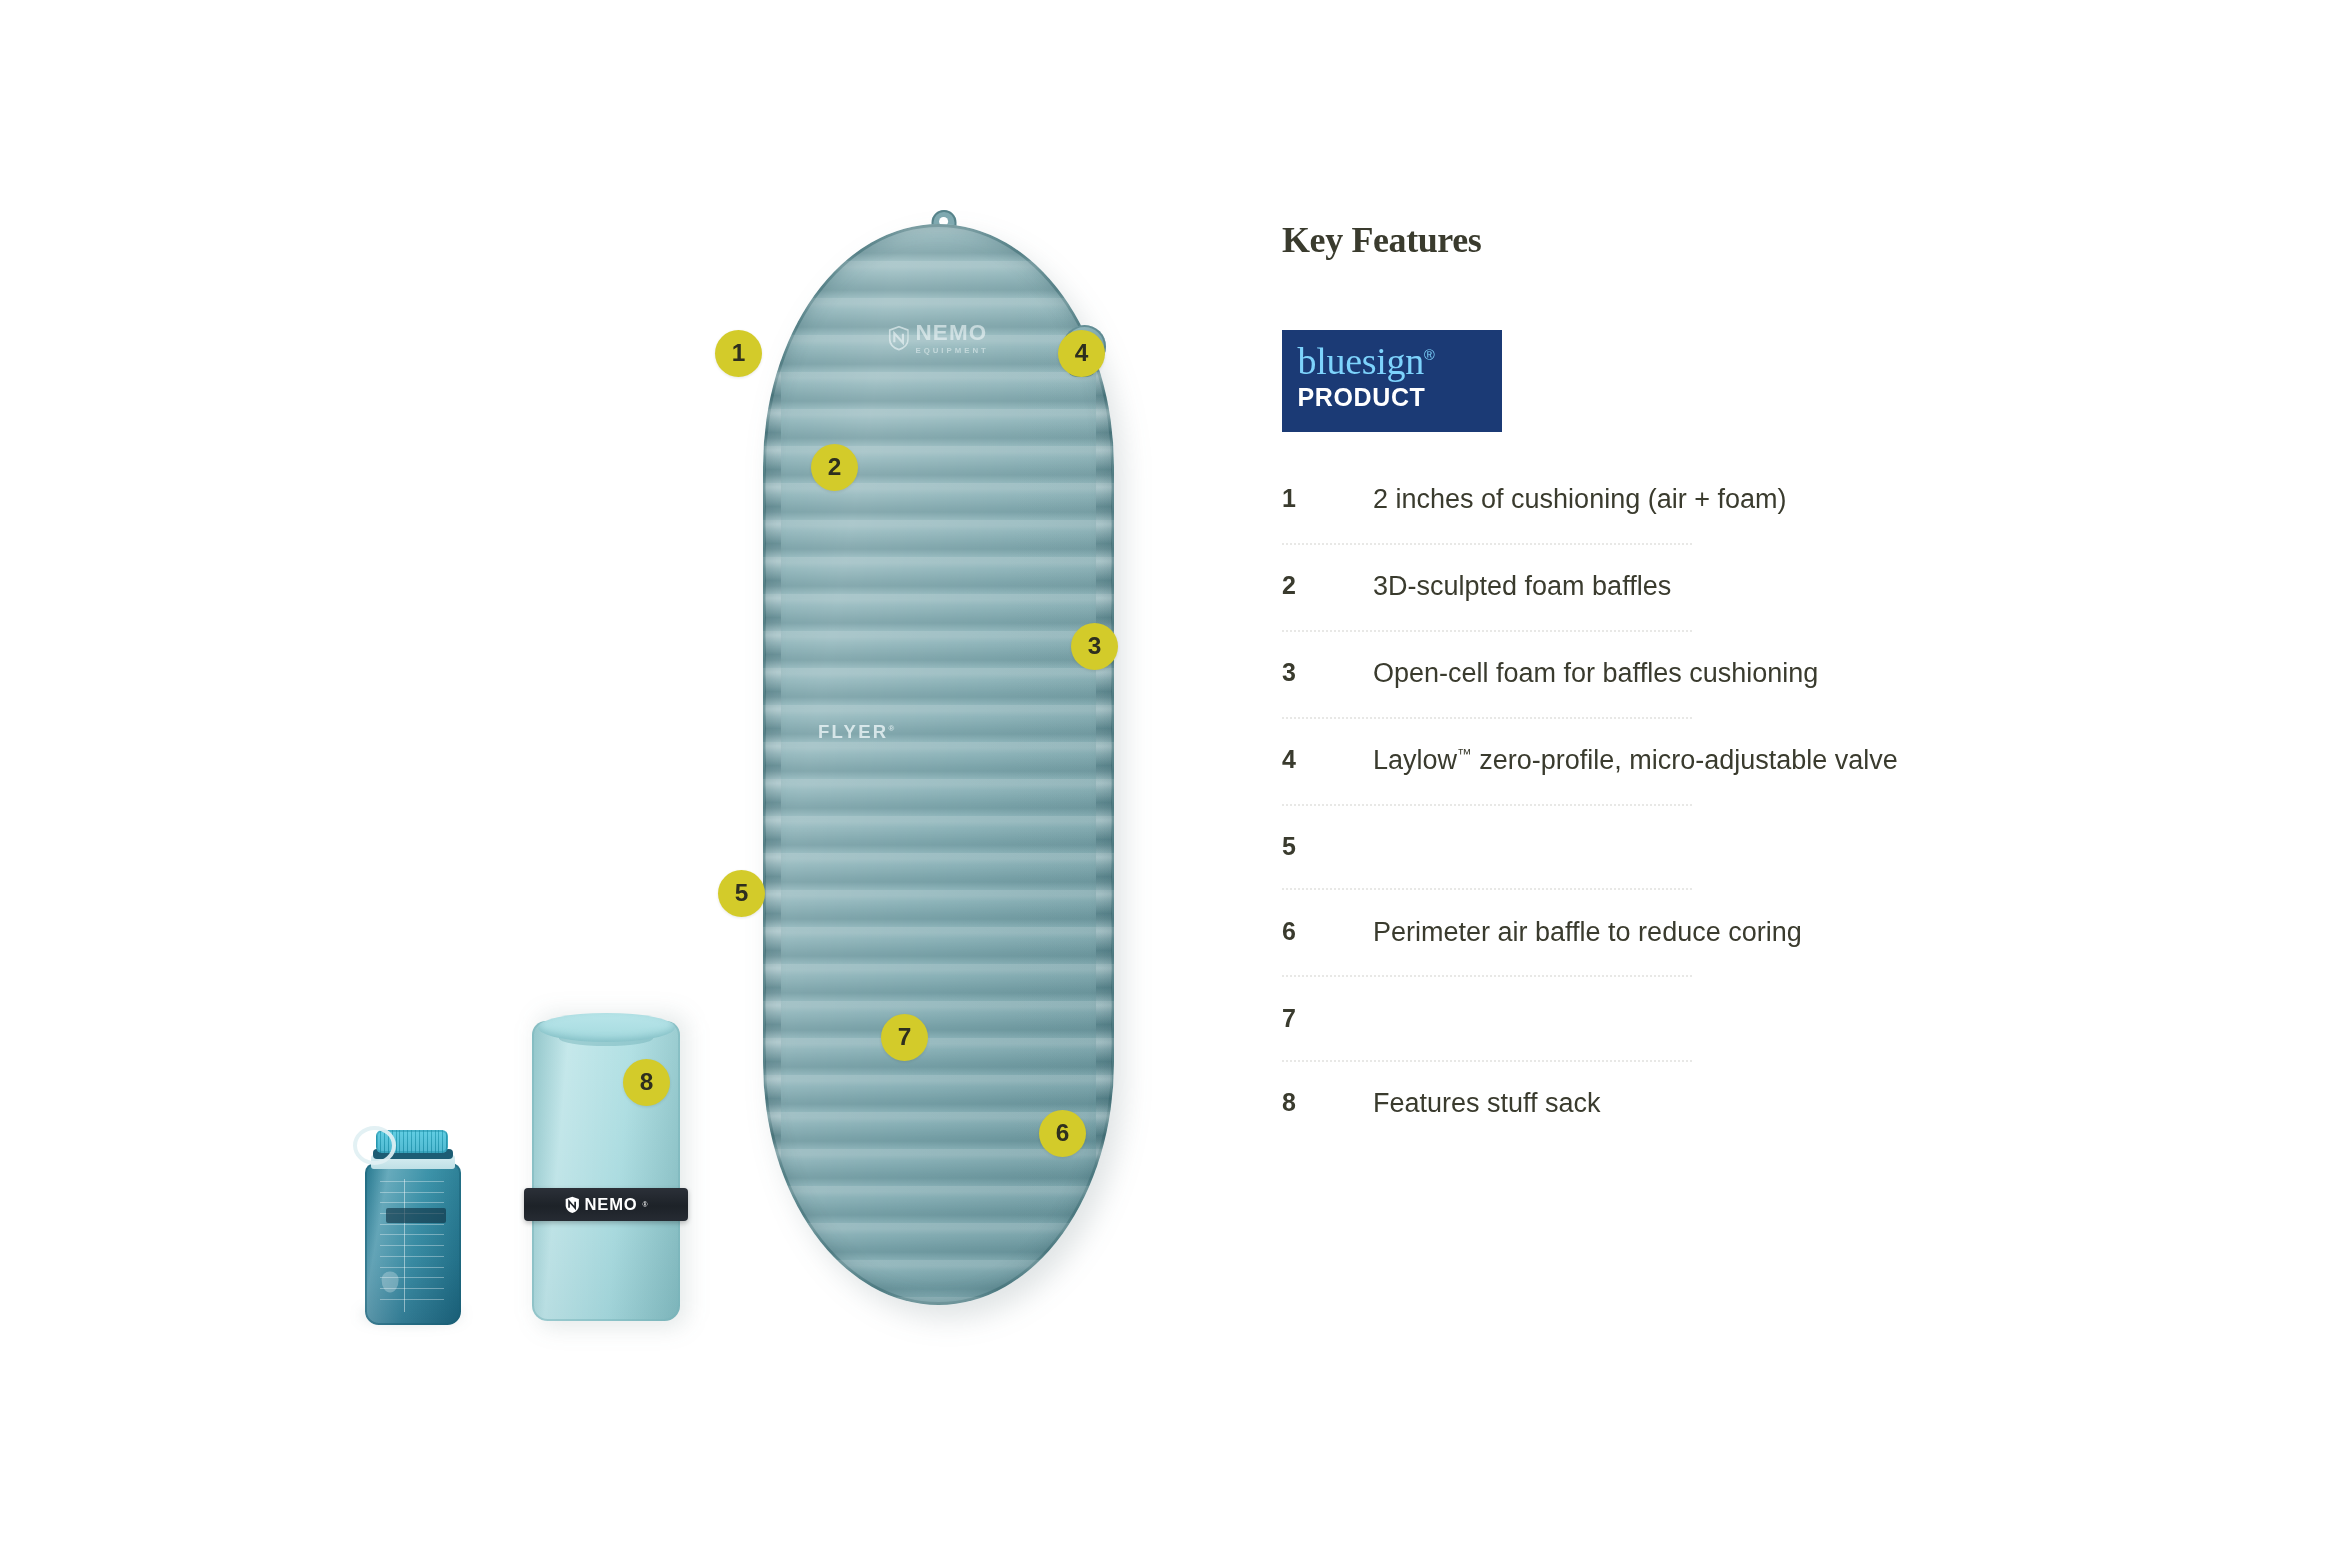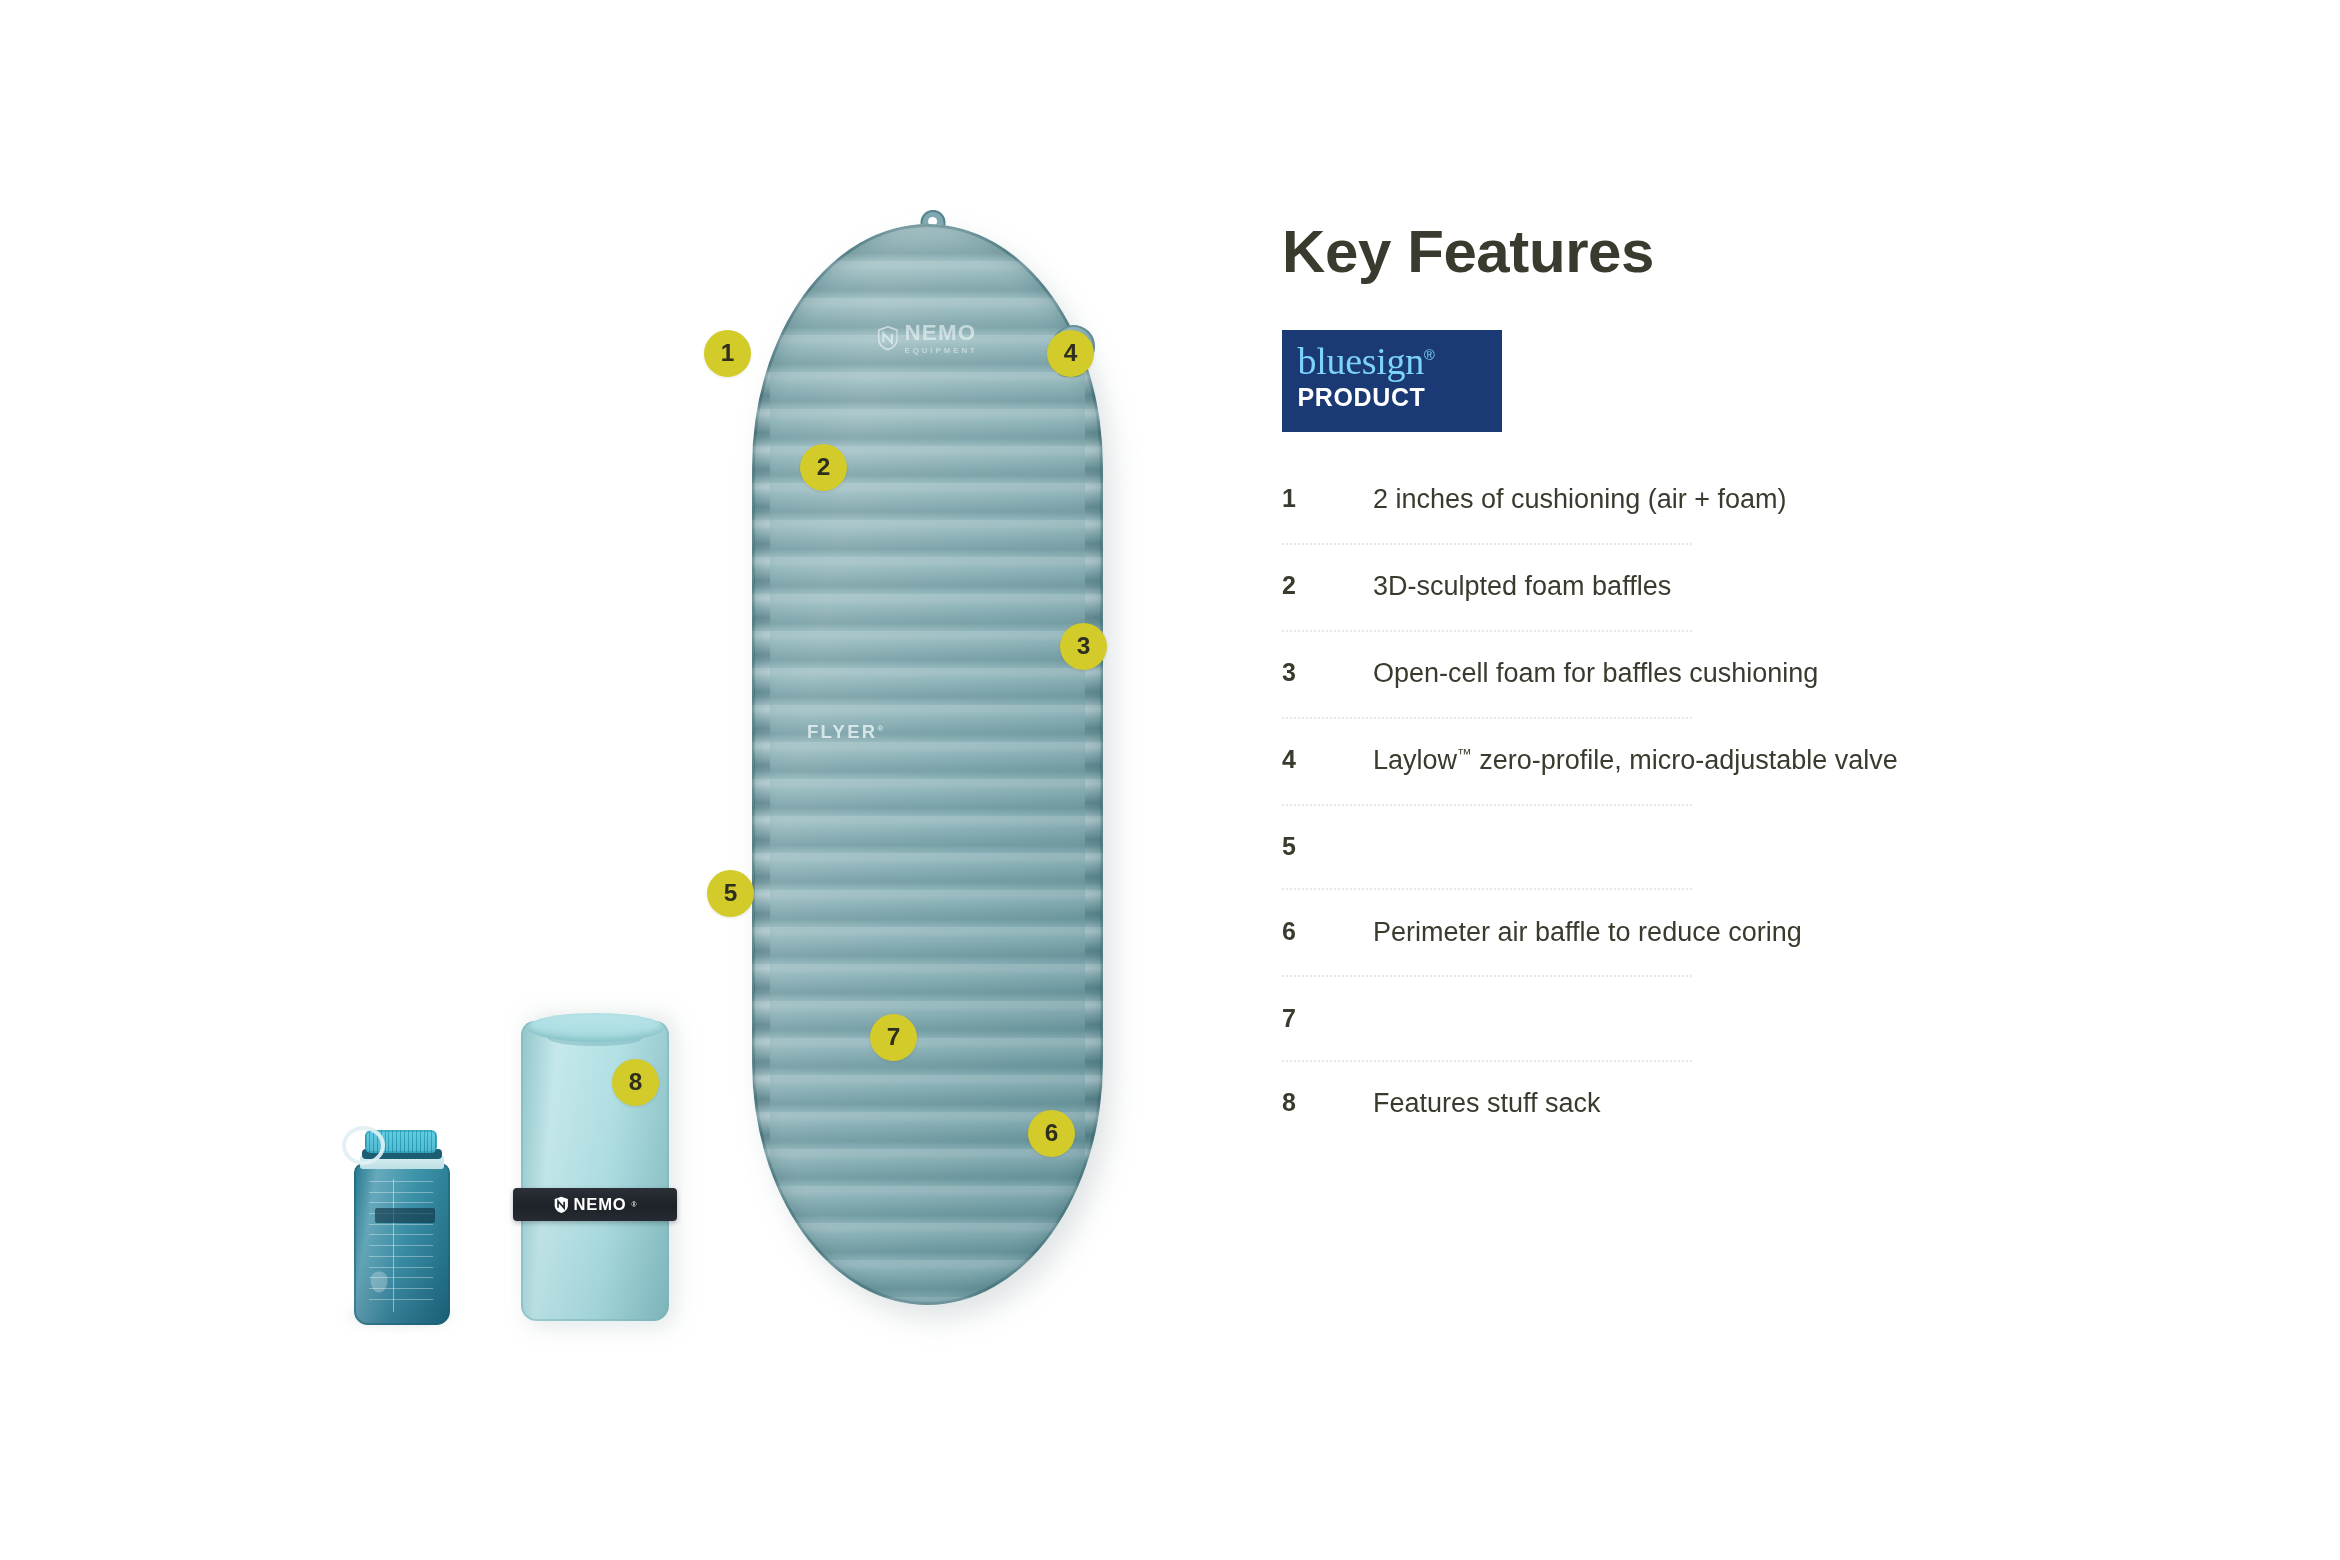--- a/index.html
+++ b/index.html
@@ -13,21 +13,21 @@
   }
   #page {
     position: relative;
     width: 2341px; height: 1560px;
     background: #ffffff;
   }
 
   
   #product-area {
     position: absolute;
-    left: 1px; top: 0;
+    left: 12px; top: 0;
     width: 1258px; height: 1444px;
   }
 
   
   #pad-wrap {
     position: absolute;
     left: 751px; top: 224px;
     width: 361px; height: 1092px;
   }
   .pad-shadow {
@@ -336,25 +336,26 @@
 
   
   #features {
     position: absolute;
     left: 1282px; top: 0;
     width: 975px; height: 1560px;
   }
   #kf-title {
     position: absolute;
     left: 0; top: 222px;
-    font-size: 60px;
+    font-size: 36px;
     font-weight: 700;
     color: #3a3b2e;
     letter-spacing: -0.4px;
     line-height: 1;
+    font-family: Liberation Serif, serif;
   }
   #bluesign {
     position: absolute;
     left: 0; top: 330px;
     width: 220px; height: 102px;
     background: #1b3a75;
     padding: 11.7px 0 0 15.6px;
   }
   #bluesign .bs-word {
     font-family: "Liberation Serif", serif;

